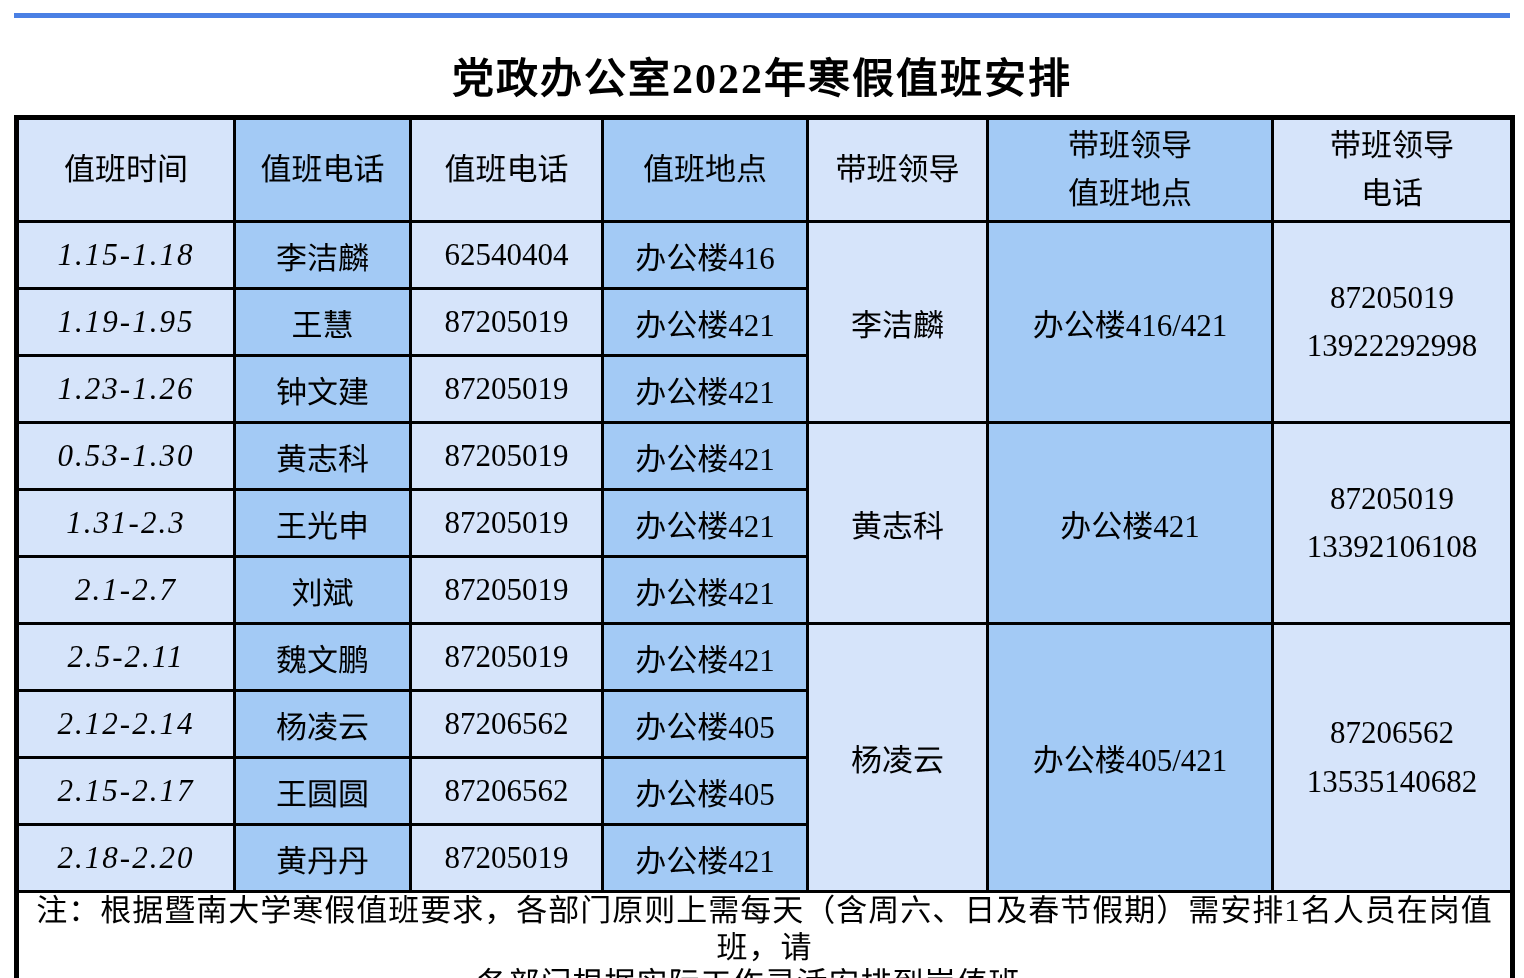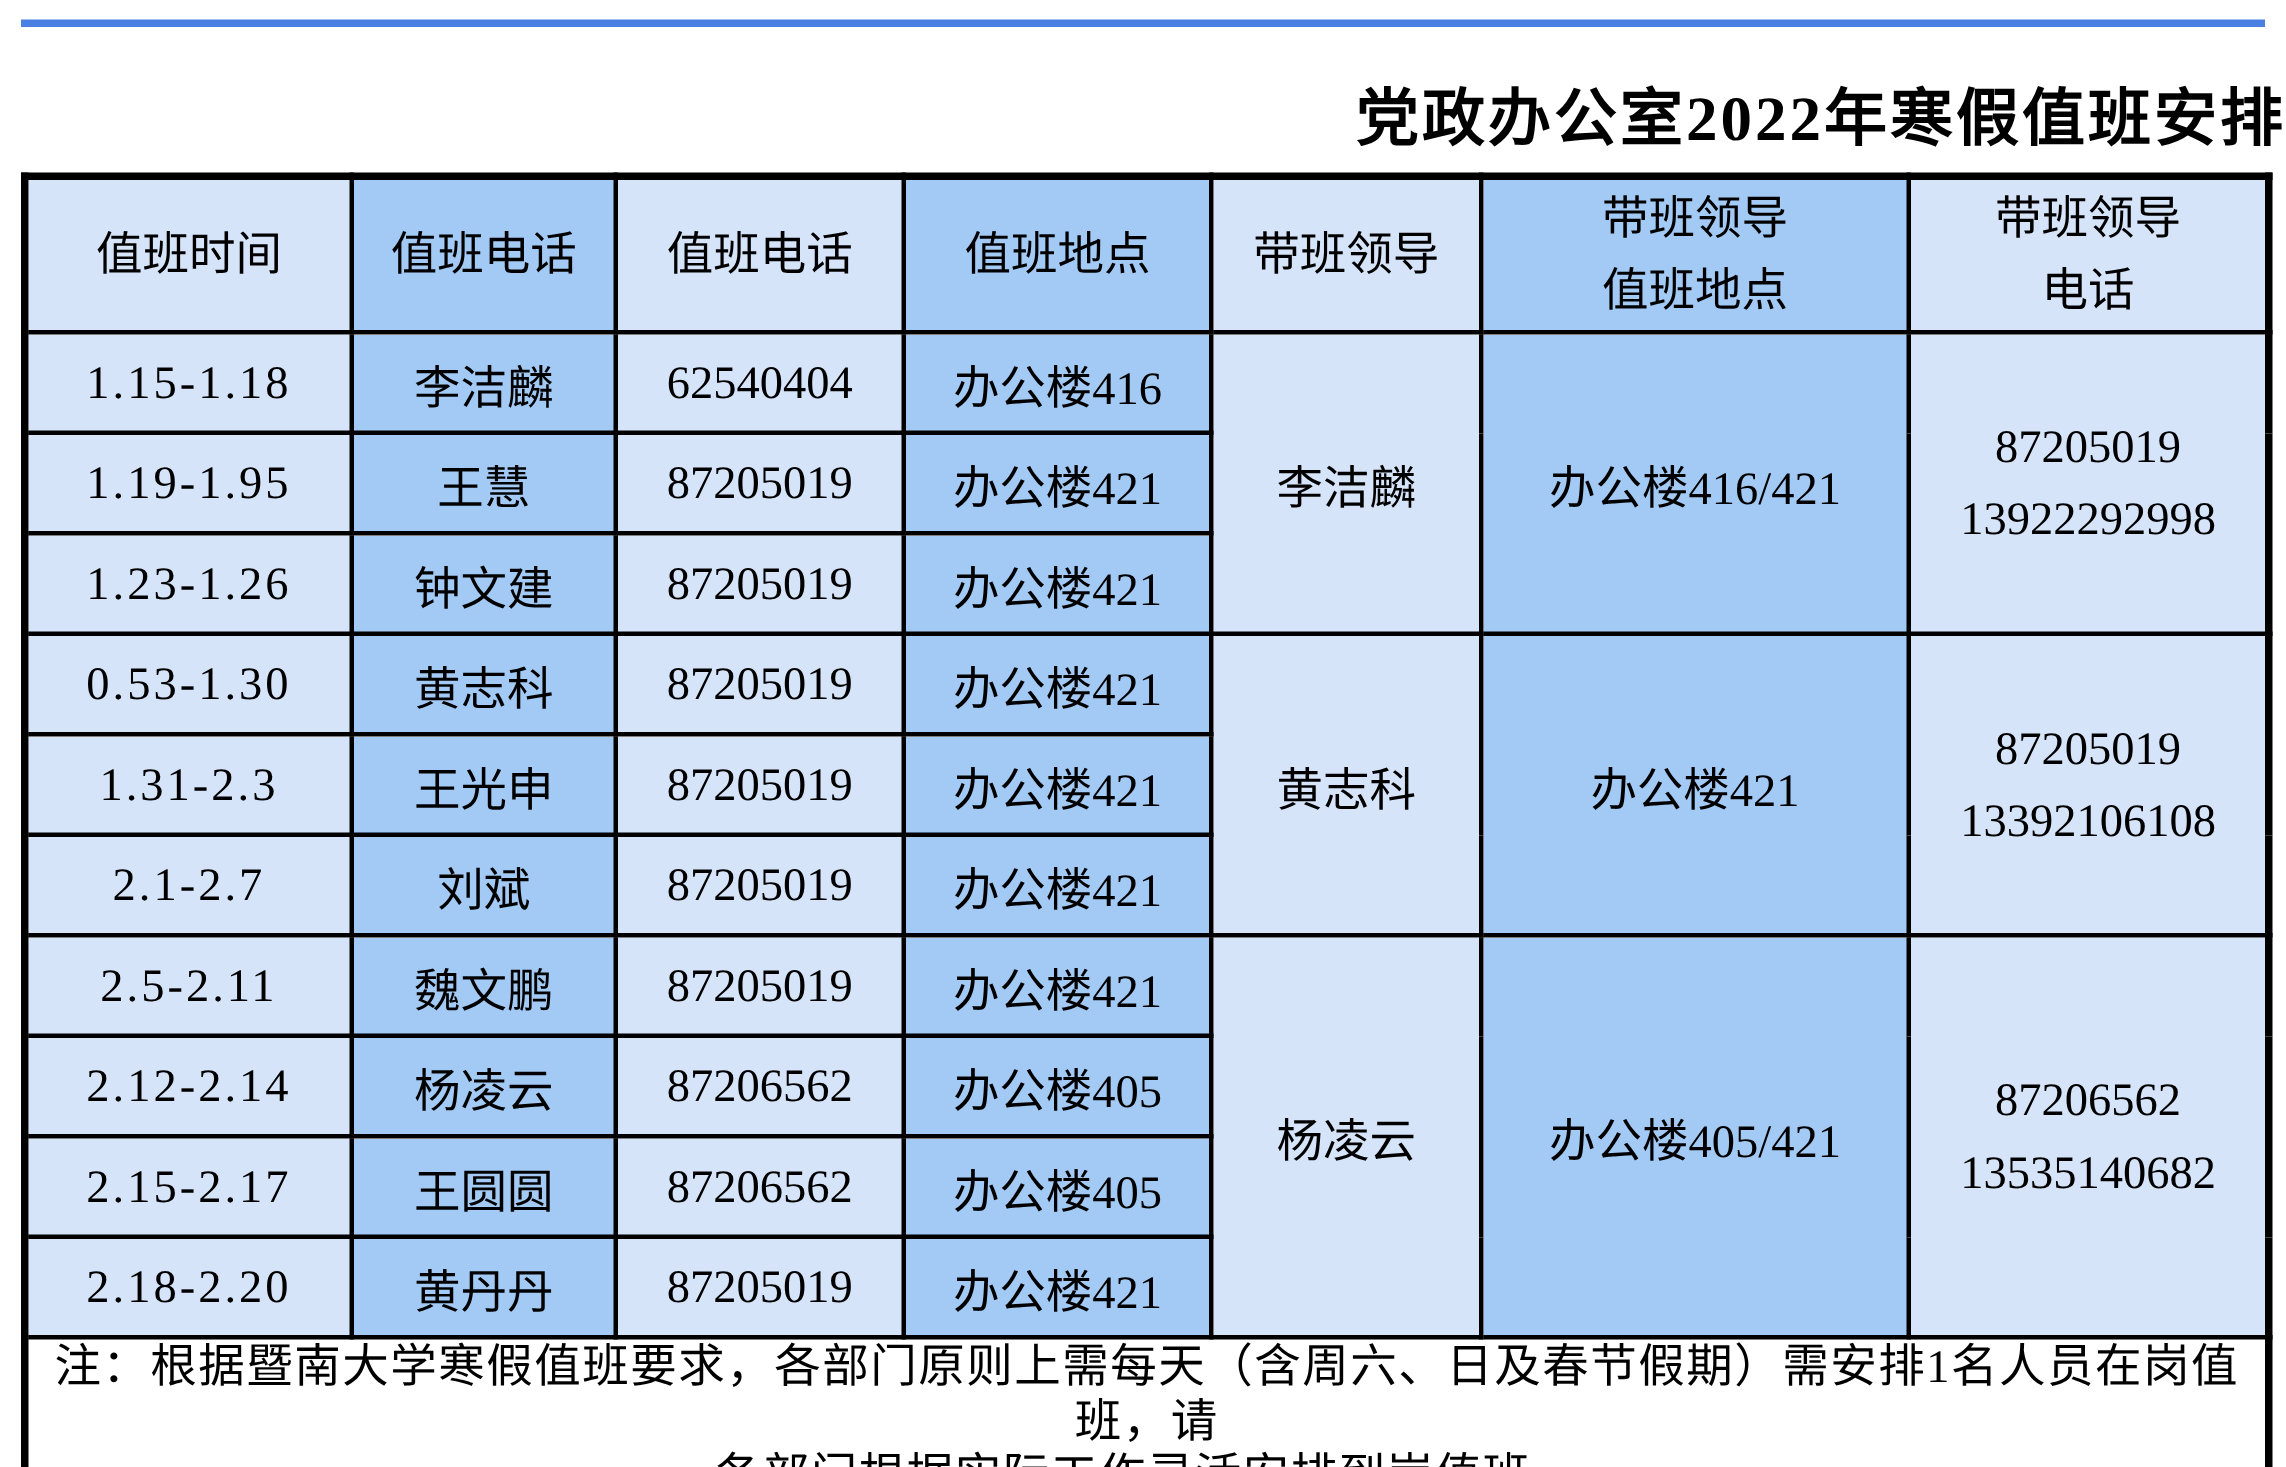--- a/index.html
+++ b/index.html
@@ -22,21 +22,21 @@
     top: 13px;
     height: 5px;
     background: #4a80e4;
   }
   .title {
     margin: 0;
     position: absolute;
     top: 44px;
     left: 0;
     width: 100%;
-    text-align: right;
+    text-align: center;
     font-size: 42px;
     font-weight: bold;
     color: #000000;
     letter-spacing: 2px;
   }
   table.duty {
     position: absolute;
     left: 14px;
     top: 115px;
     width: 1496px;
@@ -57,21 +57,21 @@
   table.duty thead th {
     height: 100px;
     line-height: 1.55;
   }
   table.duty tbody td {
     height: 64px;
   }
   .light { background: #d6e4fa; }
   .dark  { background: #a3caf5; }
   .prewrap { white-space: pre-line; }
-  .time-cell { letter-spacing: 2px; }
+  .time-cell { letter-spacing: 2px; font-style: italic; }
   .phones-cell { line-height: 1.55; }
   td.note-cell {
     background: #ffffff;
     color: #2e74b5;
     text-align: justify;
     font-size: 30px;
     line-height: 1.18;
     padding: 6px 10px 8px 10px;
     height: 62px;
     letter-spacing: 1px;

